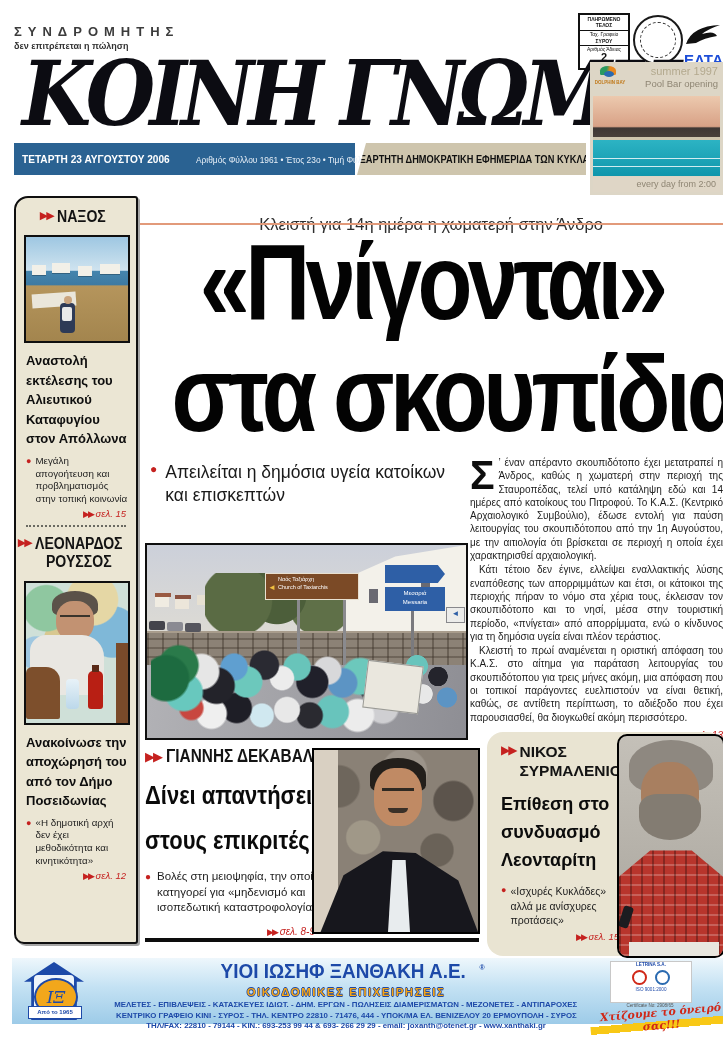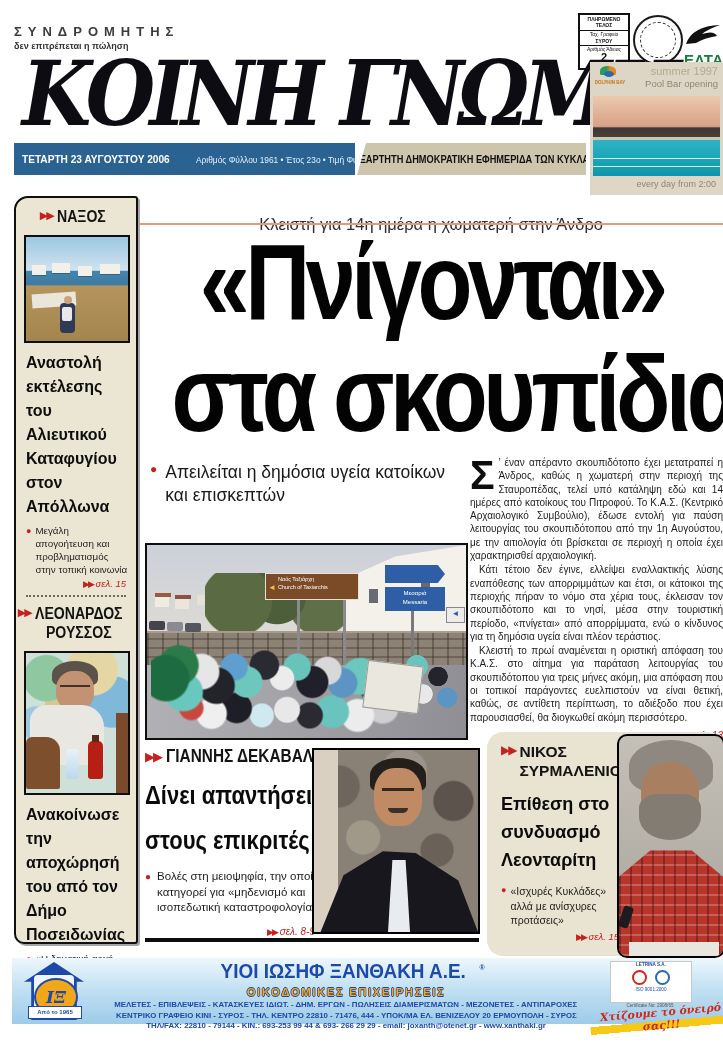--- a/index.html
+++ b/index.html
@@ -13,21 +13,21 @@
   .subscriber{left:14px;top:24px;}
   .subscriber .lab{font-size:13px;font-weight:bold;letter-spacing:6px;color:#3c3c3c;}
   .subscriber .note{font-size:9px;font-weight:bold;color:#333;margin-top:2px;}
   .postage{left:578px;top:13px;width:48px;height:53px;border:2px solid #111;background:#fff;
            font-size:5px;text-align:center;line-height:1.25;}
   .postage .b{font-weight:bold;border-bottom:1px solid #111;padding:1px 0;}
   .postage .n{font-size:11px;font-weight:bold;line-height:1;}
   .roundstamp{left:633px;top:15px;width:46px;height:46px;border:2px solid #1a1a1a;border-radius:50%;background:#fff;}
   .roundstamp .inner{position:absolute;inset:5px;border:1px dashed #333;border-radius:50%;}
   .elta{left:684px;top:22px;width:38px;text-align:left;}
-  .elta .lab{font-size:15px;font-weight:bold;letter-spacing:.5px;color:#15803d;line-height:1;}
+  .elta .lab{font-size:15px;font-weight:bold;letter-spacing:.5px;color:#1d4ed8;line-height:1;}
   .elta .sub{font-size:4.5px;color:#222;}
   .mast-title{left:22px;top:50px;width:565px;height:96px;}
   .mast-title span{font-family:"DejaVu Serif",serif;font-style:italic;font-weight:bold;
       font-size:84px;letter-spacing:-6px;color:#0c0c12;display:inline-block;
       transform:scale(.95,1.06);transform-origin:left top;white-space:nowrap;line-height:1;}
   .datebar-blue{left:14px;top:143px;width:341px;height:32px;background:#2a6292;color:#fff;
       display:flex;align-items:center;padding-left:8px;box-sizing:border-box;gap:6px;}
   .datebar-blue .d{font-size:11.5px;font-weight:bold;}
   .datebar-blue .i{font-size:9.5px;color:#e8f0f8;}
   .datebar-tan{left:357px;top:143px;width:229px;height:32px;background:#cec5ad;color:#101010;
@@ -53,21 +53,21 @@
       font-size:9px;color:#8f8674;text-align:right;line-height:15px;padding-right:4px;}
 
   
   .sidebar{left:14px;top:196px;width:124px;height:748px;background:#ebe6d4;border:2px solid #0f0f0f;
       border-radius:14px 3px 3px 10px;box-sizing:border-box;padding:8px 8px 0 8px;box-shadow:2px 2px 0 rgba(0,0,0,.35);}
   .tagrow{display:flex;align-items:flex-start;justify-content:center;gap:4px;margin-top:2px;text-align:center;}
   .tagrow .ar{color:#c5211f;font-size:11px;line-height:1.4;letter-spacing:-2px;}
   .tagrow .tx{font-weight:bold;font-size:16px;line-height:1.15;color:#131313;}
   .sphoto{width:102px;height:104px;border:2px solid #0f0f0f;margin:9px auto 8px auto;position:relative;overflow:hidden;}
   .sphoto2{height:140px;}
-  .shead{font-weight:bold;font-size:16px;line-height:1.5;color:#0d0d0d;margin:4px 0 6px 2px;}
+  .shead{font-weight:bold;font-size:13px;line-height:1.5;color:#0d0d0d;margin:4px 0 6px 2px;}
   .sbul{display:flex;gap:4px;font-size:9.8px;line-height:1.3;color:#1d1d1d;margin:2px 0 2px 2px;}
   .sbul .dot{color:#c5211f;font-size:9px;line-height:1.4;}
   .sref{text-align:right;color:#c5211f;font-size:9.5px;font-style:italic;margin:2px 2px 6px 0;}
   .sref .ar{font-style:normal;letter-spacing:-2px;font-size:9px;}
   .sdiv{border-top:2px dotted #6a6a62;margin:6px 2px 8px 2px;}
   
   .n-sky{position:absolute;inset:0;background:linear-gradient(#9ec7e2 0%,#cfe3ef 32%,#4585ad 33%,#3d7aa2 46%,#b5955c 47%,#a3854e 100%);}
   .n-town{position:absolute;left:0;top:26px;width:100%;height:20px;}
   .n-town .h{position:absolute;background:#f2f0e8;width:14px;height:10px;box-shadow:0 1px 0 rgba(0,0,0,.25);}
   .n-white{position:absolute;left:6px;top:56px;width:44px;height:14px;background:#eae6da;transform:rotate(-4deg);}
@@ -228,21 +228,21 @@
   .s3mic{position:absolute;left:2px;bottom:28px;width:10px;height:22px;background:#1c1c20;border-radius:3px;transform:rotate(18deg);}
   .s3paper{position:absolute;left:10px;bottom:0;width:90px;height:14px;background:#e8e6de;}
 
   
   .footerad{left:12px;top:958px;width:711px;height:66px;background:linear-gradient(180deg,#eef7fc 0%,#c3e1f3 45%,#9dcbe8 100%);}
   .falogo{position:absolute;left:12px;top:4px;width:60px;height:58px;}
   .fahouse{position:absolute;inset:0;background:#1d49a8;clip-path:polygon(50% 0,100% 34%,88% 34%,88% 100%,12% 100%,12% 34%,0 34%);}
   .fahouse .in{position:absolute;left:16%;top:22%;width:68%;height:70%;background:#eef4fa;border-radius:4px;}
   .facirc{position:absolute;left:10px;top:16px;width:40px;height:34px;border-radius:50%;background:#f2a71b;border:2px solid #1d49a8;
       display:flex;align-items:center;justify-content:center;}
-  .facirc .mono{font-family:"DejaVu Serif",serif;font-style:italic;font-weight:bold;font-size:17px;color:#1d49a8;}
+  .facirc .mono{font-family:"DejaVu Serif",serif;font-style:italic;font-weight:normal;font-size:17px;color:#1d49a8;}
   .fabanner{position:absolute;left:4px;top:44px;width:52px;height:11px;background:#fff;border:1px solid #1d49a8;
       font-size:6px;color:#1d49a8;text-align:center;line-height:10px;font-weight:bold;}
   .facenter{position:absolute;left:84px;top:2px;width:500px;text-align:center;color:#1d49a8;}
   .facompany{font-weight:bold;font-size:21px;line-height:1.05;}
   .facompany sup{font-size:7px;}
   .fasub{display:inline-block;margin-top:0px;font-weight:bold;font-size:11.5px;letter-spacing:1.5px;color:#f5a517;
       text-shadow:-.7px 0 #1d49a8,.7px 0 #1d49a8,0 -.7px #1d49a8,0 .7px #1d49a8;}
   .faline{font-weight:bold;font-size:8.1px;line-height:1.3;color:#1d49a8;}
   .facert{position:absolute;left:598px;top:3px;width:80px;height:40px;background:#fff;border:1px solid #c8c8c8;
       font-size:4.6px;text-align:center;color:#1d49a8;line-height:1.3;}

